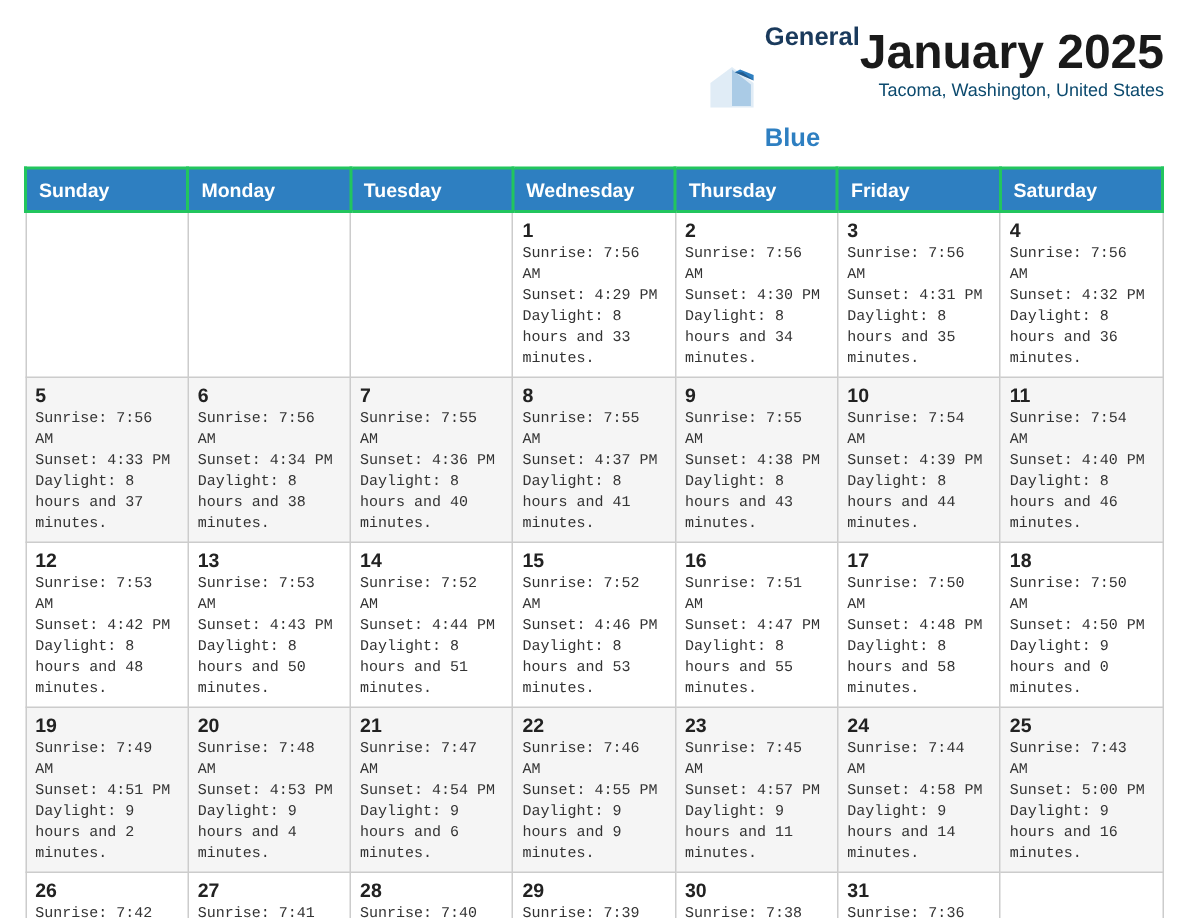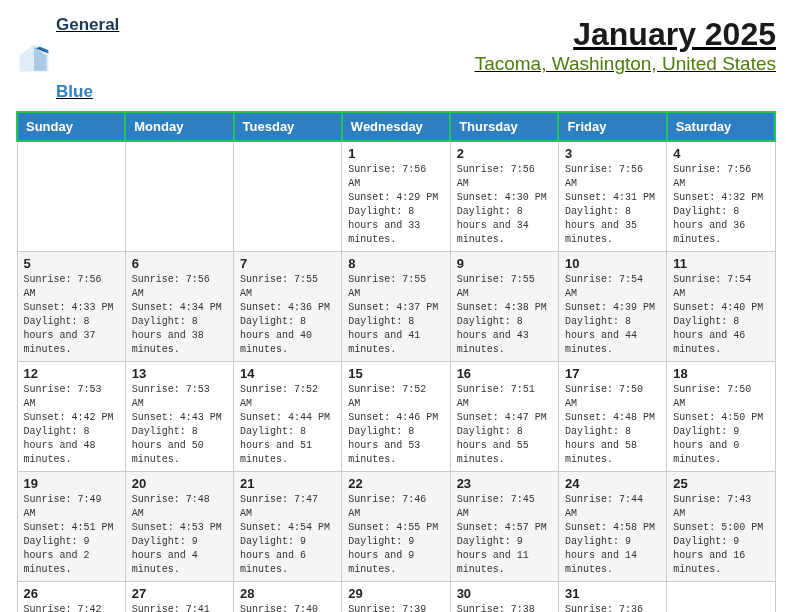--- a/index.html
+++ b/index.html
@@ -5,45 +5,44 @@
     * { box-sizing: border-box; margin: 0; padding: 0; }
     body {
       font-family: Arial, sans-serif;
       background: #fff;
       width: 792px;
       min-height: 612px;
       padding: 16px;
     }
     .header {
       display: flex;
-      justify-content: space-between;
+      justify-content: flex-end;
       align-items: flex-start;
       margin-bottom: 10px;
-      text-decoration: underline;
     }
     .logo {
       display: flex;
       align-items: center;
       gap: 4px;
     }
     .logo-icon {
       width: 36px;
       height: 36px;
     }
     .title-block {
       text-align: right;
     }
     .month-title {
       font-size: 32px;
       font-weight: bold;
       color: #1a1a1a;
     }
     .location {
-      font-size: 19px;
-      color: #4d7c0f;
+      font-size: 12px;
+      color: #0c4a6e;
     }
     .calendar {
       width: 100%;
       border-collapse: collapse;
       border: 1px solid #ccc;
     }
     .calendar th {
       background: #2e7fc1;
       color: #fff;
       font-size: 13px;

